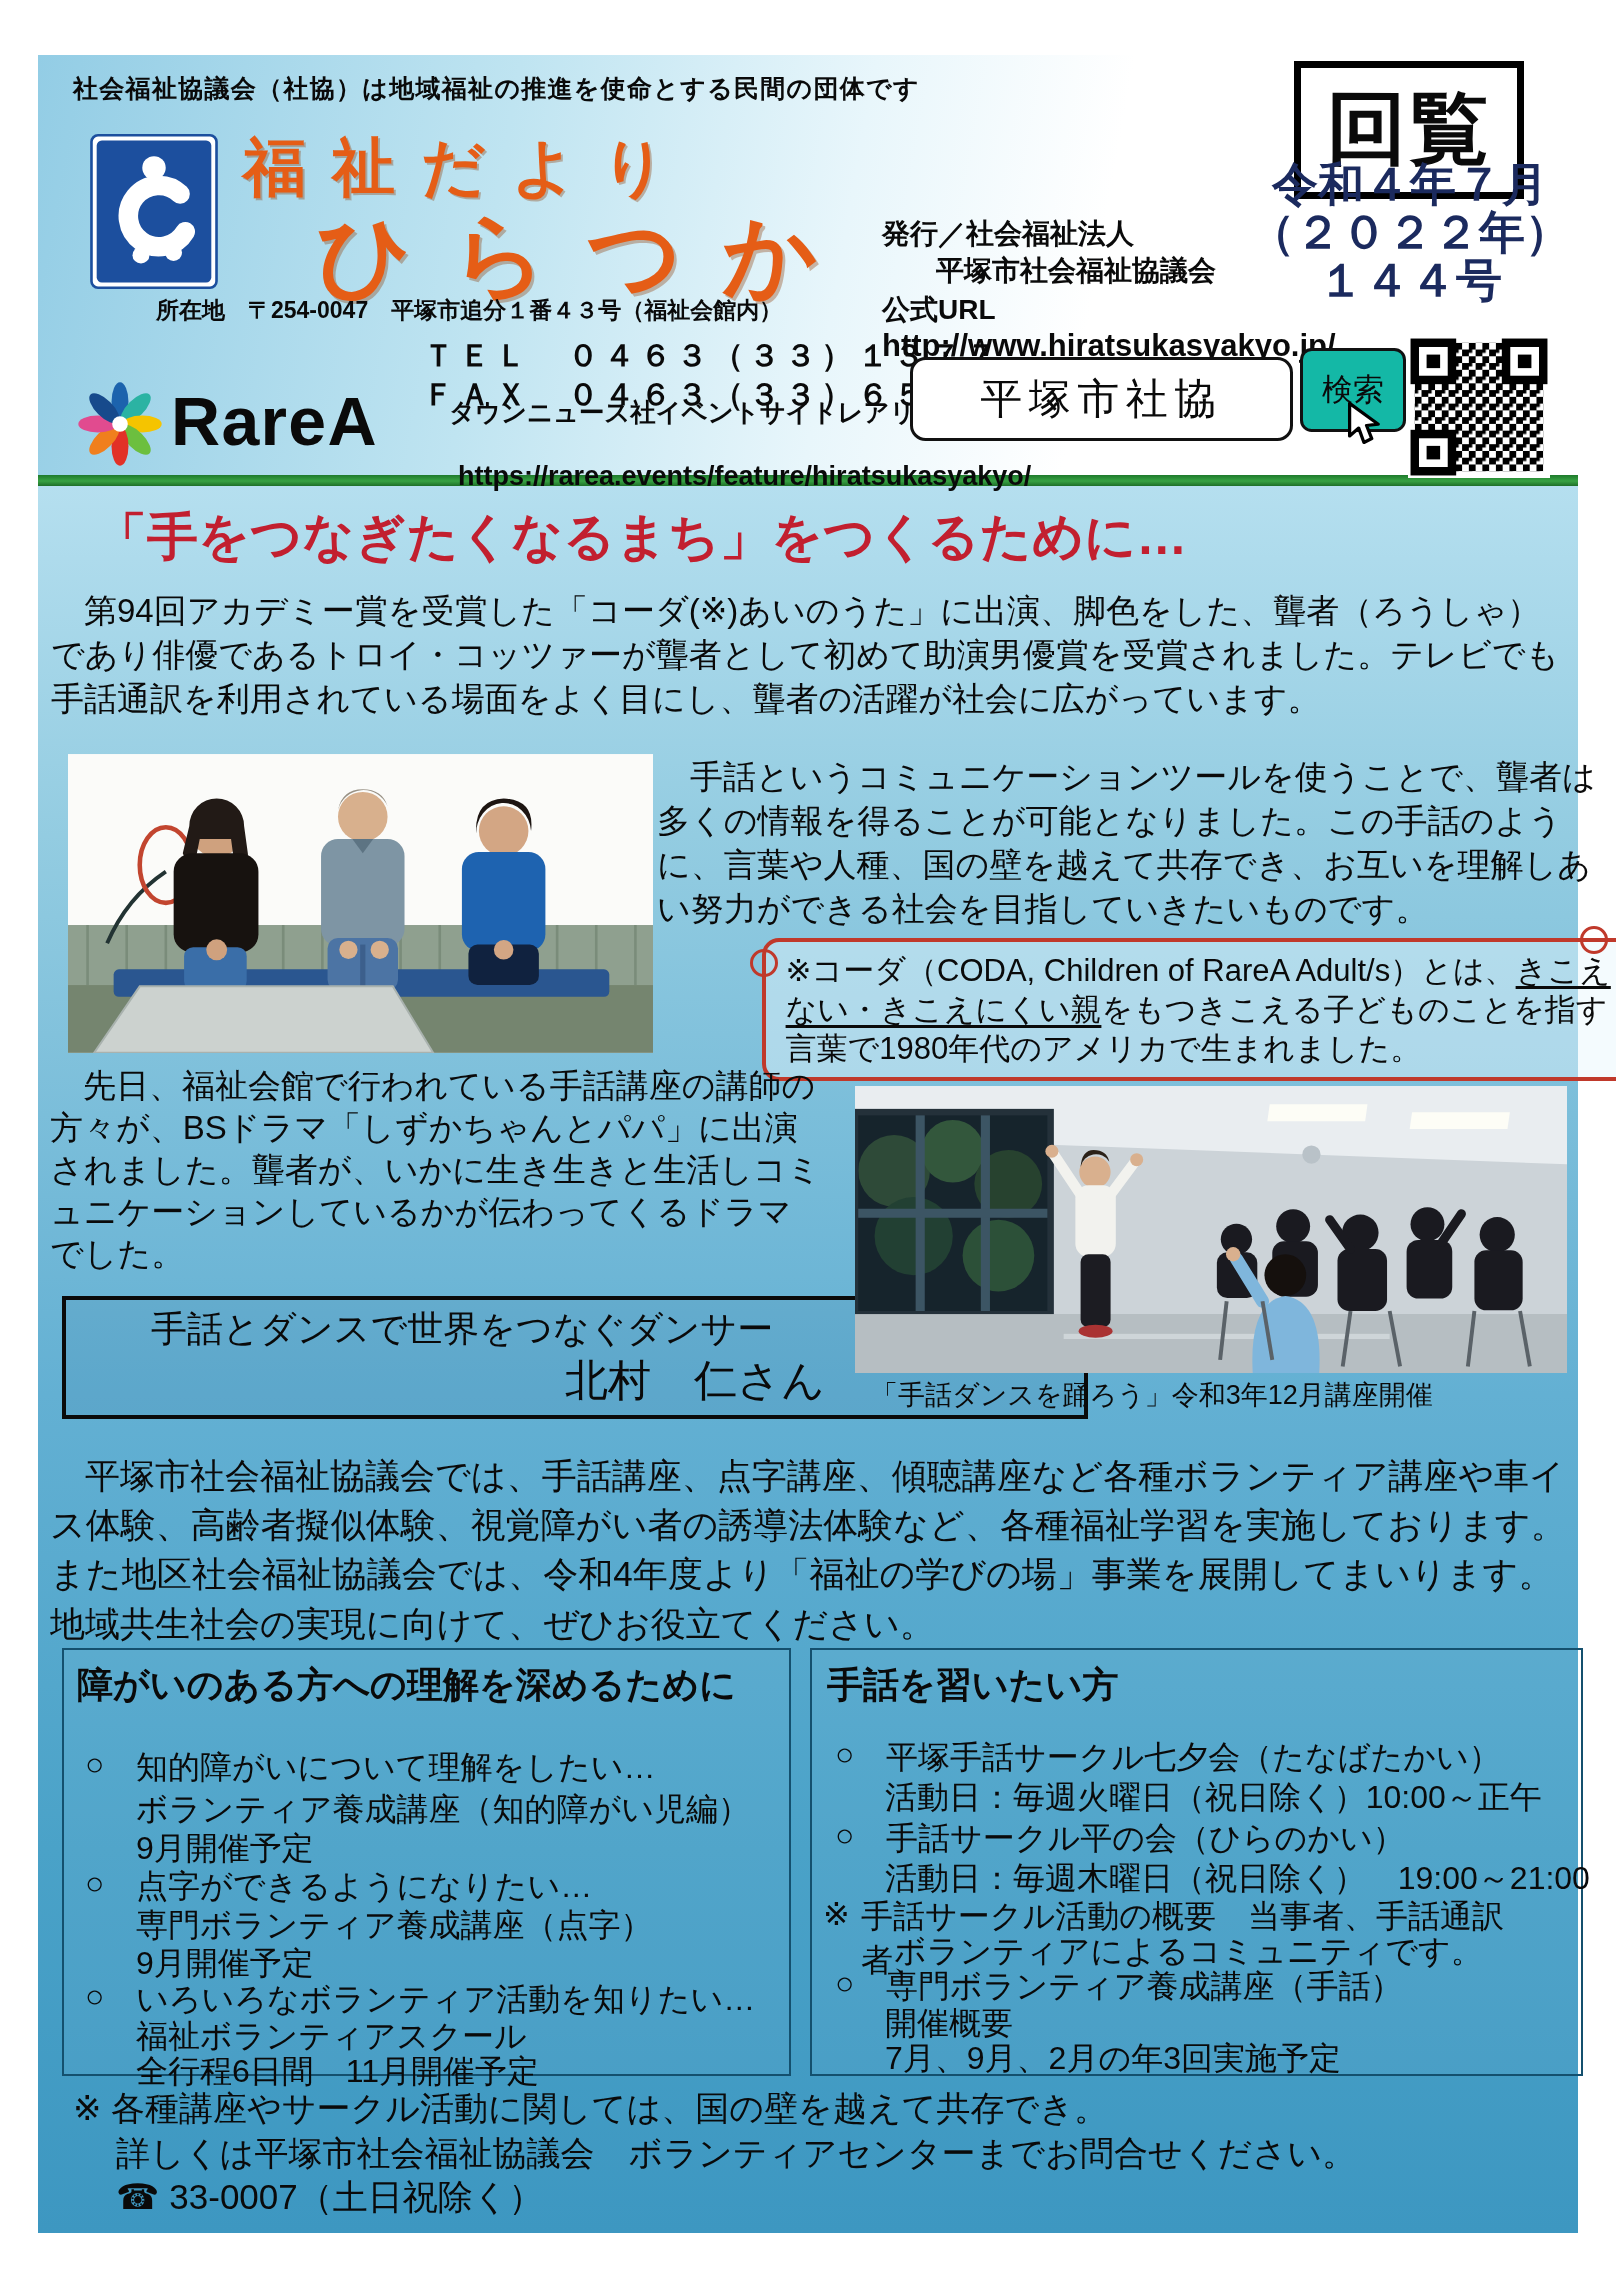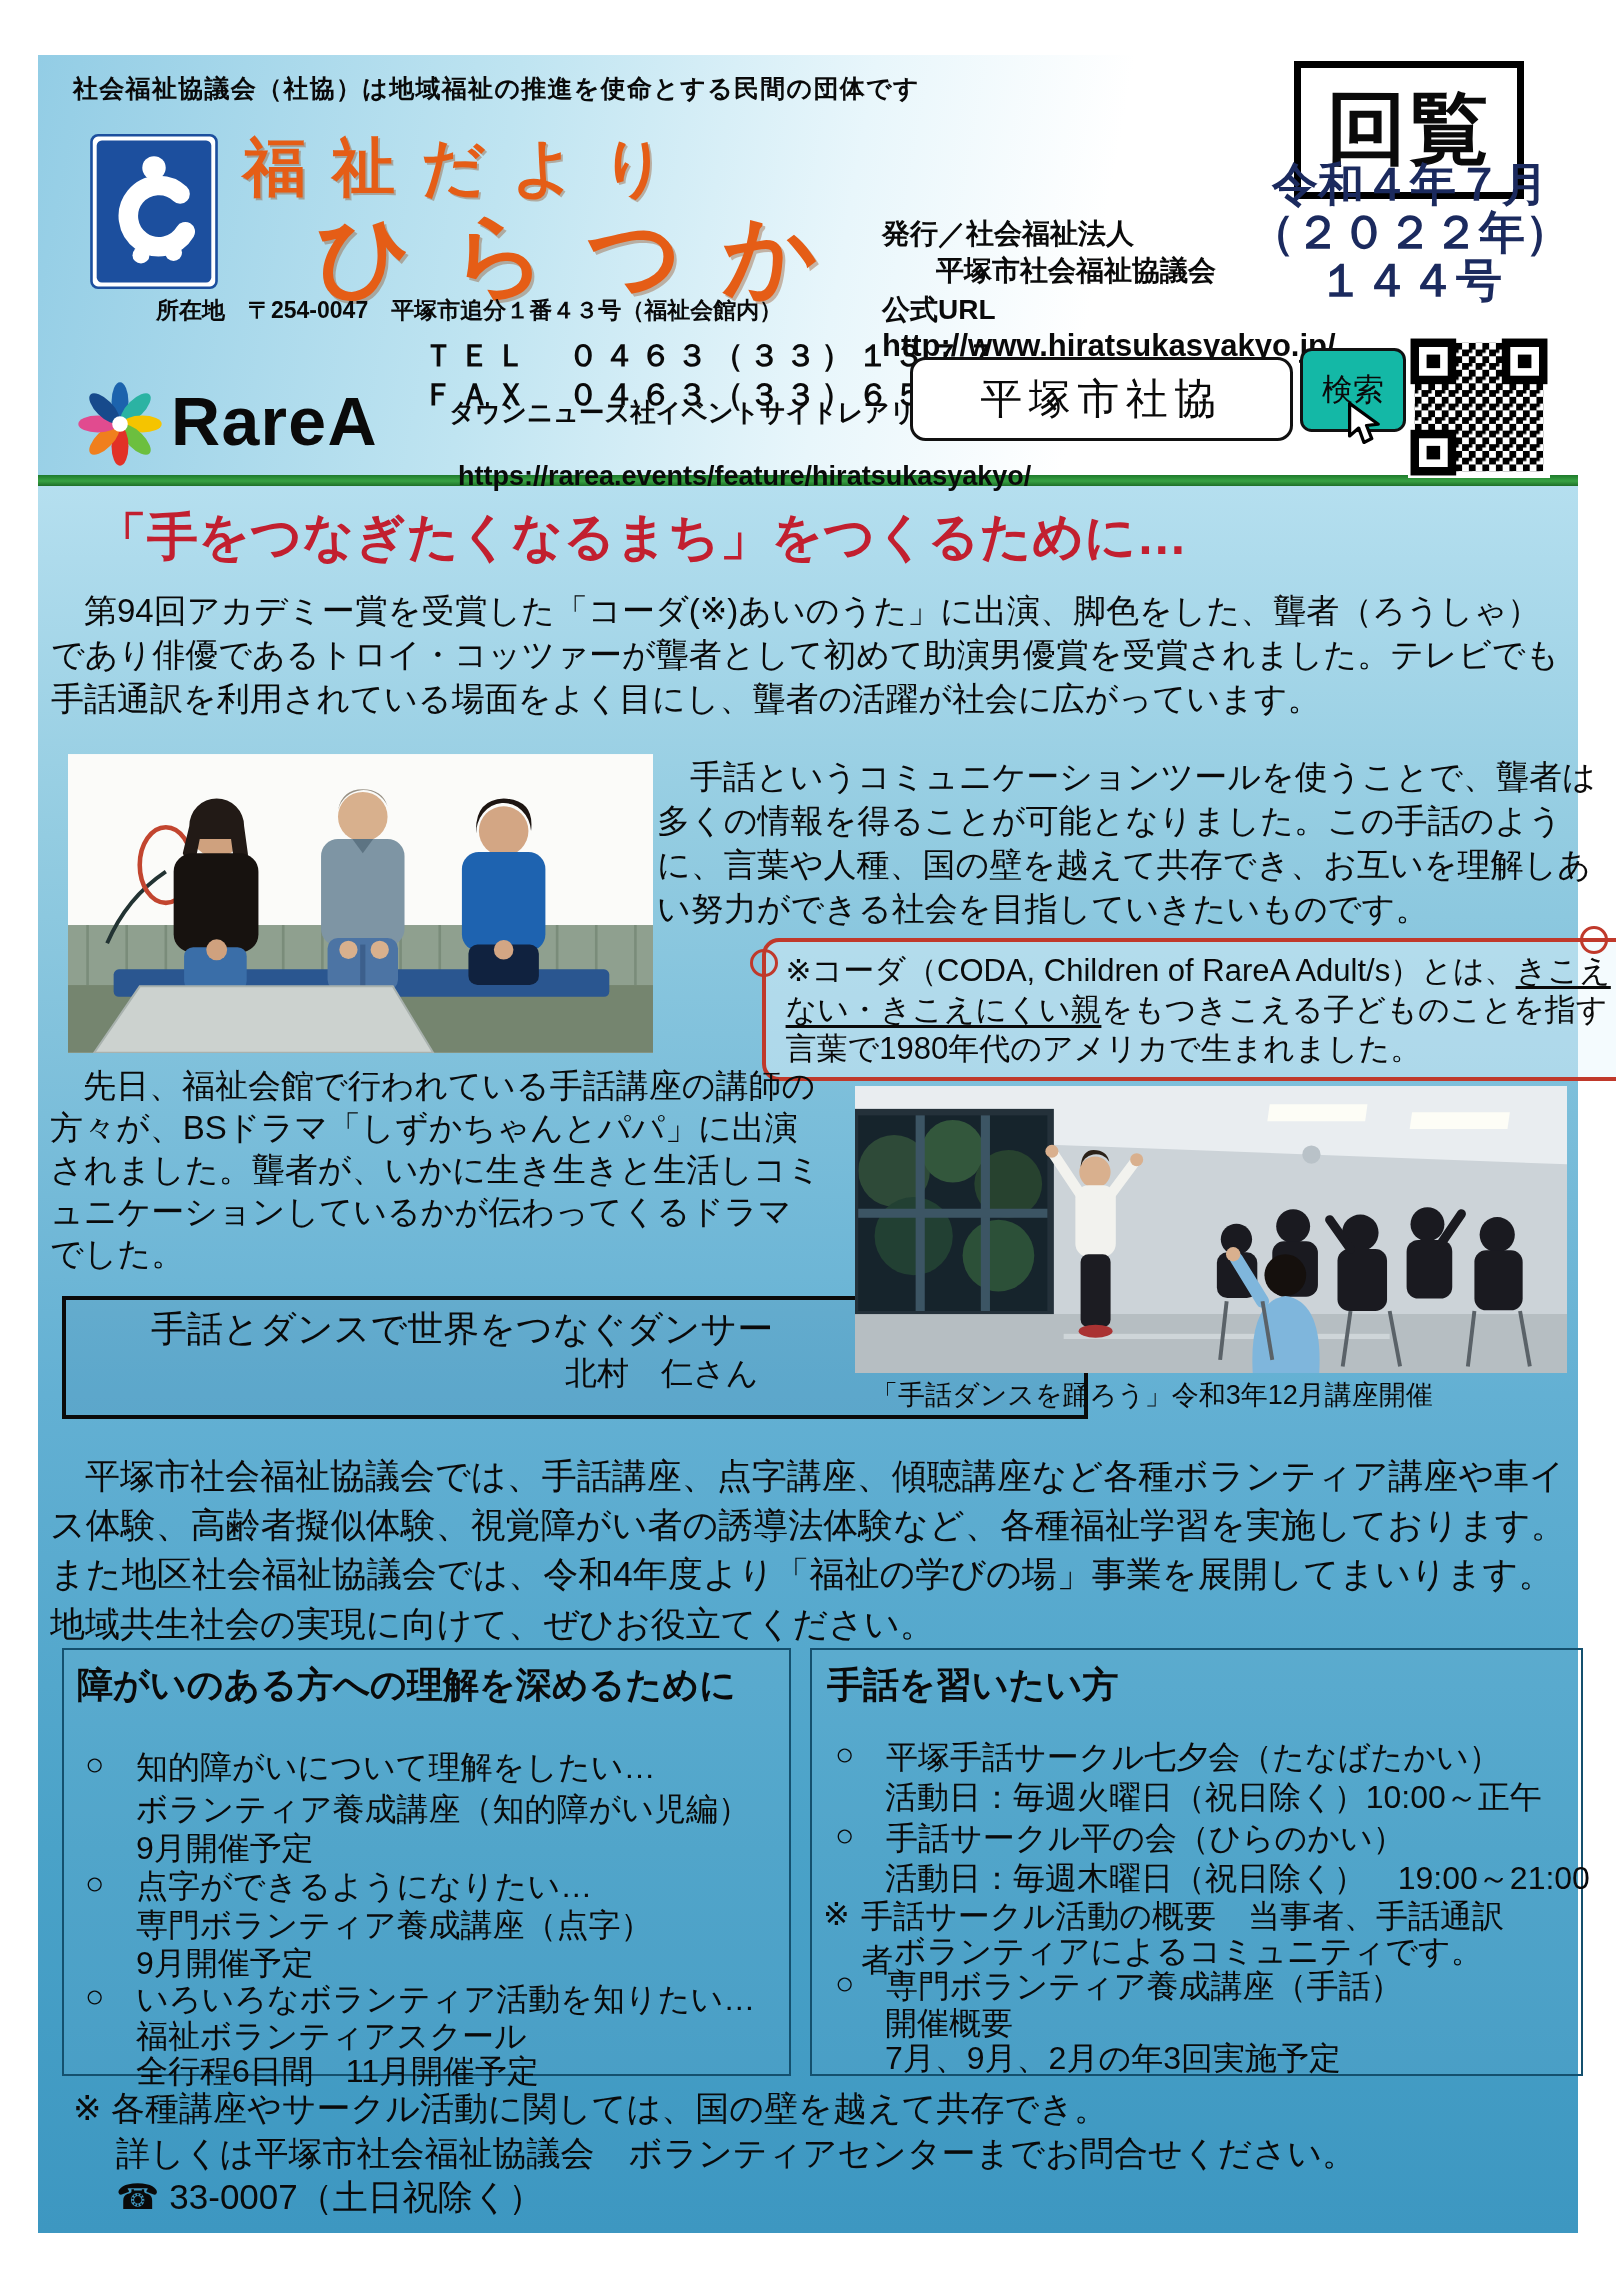--- a/index.html
+++ b/index.html
@@ -43,21 +43,21 @@
   #para1{left:51px;top:589px;width:1519px;}
   #para2{left:657px;top:755px;width:949px;}
   #para3{left:50px;top:1065px;width:773px;font-size:33px;line-height:42px;}
   #codabox{left:762px;top:938px;width:837px;background:rgba(230,246,252,.45);
     border:4.6px solid #c0392b;border-radius:17px;padding:9px 19.6px;font-size:31px;line-height:39px;}
   #codabox .u{text-decoration:underline;text-underline-offset:5.2px;}
   .curl{width:22px;height:22px;border:3.9px solid #c0392b;border-radius:50%;background:transparent;}
   #dancerbox{left:62px;top:1296px;width:1018px;height:115px;border:4.6px solid #0a0a0a;
     background:rgba(10,60,100,0.07);}
   #dline1{left:151px;top:1305px;font-size:36px;}
-  #dline2{left:565px;top:1352px;font-size:32px;}
+  #dline2{left:565px;top:1352px;font-size:43px;}
   #photo2caption{left:871px;top:1377px;font-size:27px;}
   #para4{left:50px;top:1451px;width:1527px;font-size:35px;line-height:49px;}
   #para4b{left:50px;top:1599px;width:1527px;font-size:35px;line-height:49px;}
   
   .secbox{border:2.6px solid #14506e;background:rgba(255,255,255,0.04);}
   #leftbox{left:62px;top:1648px;width:725px;height:424px;}
   #rightbox{left:810px;top:1648px;width:769px;height:424px;}
   .sectitle{font-size:36px;font-weight:bold;}
   .item{font-size:32px;display:flex;}
   .item .mk{width:51px;flex:none;}

